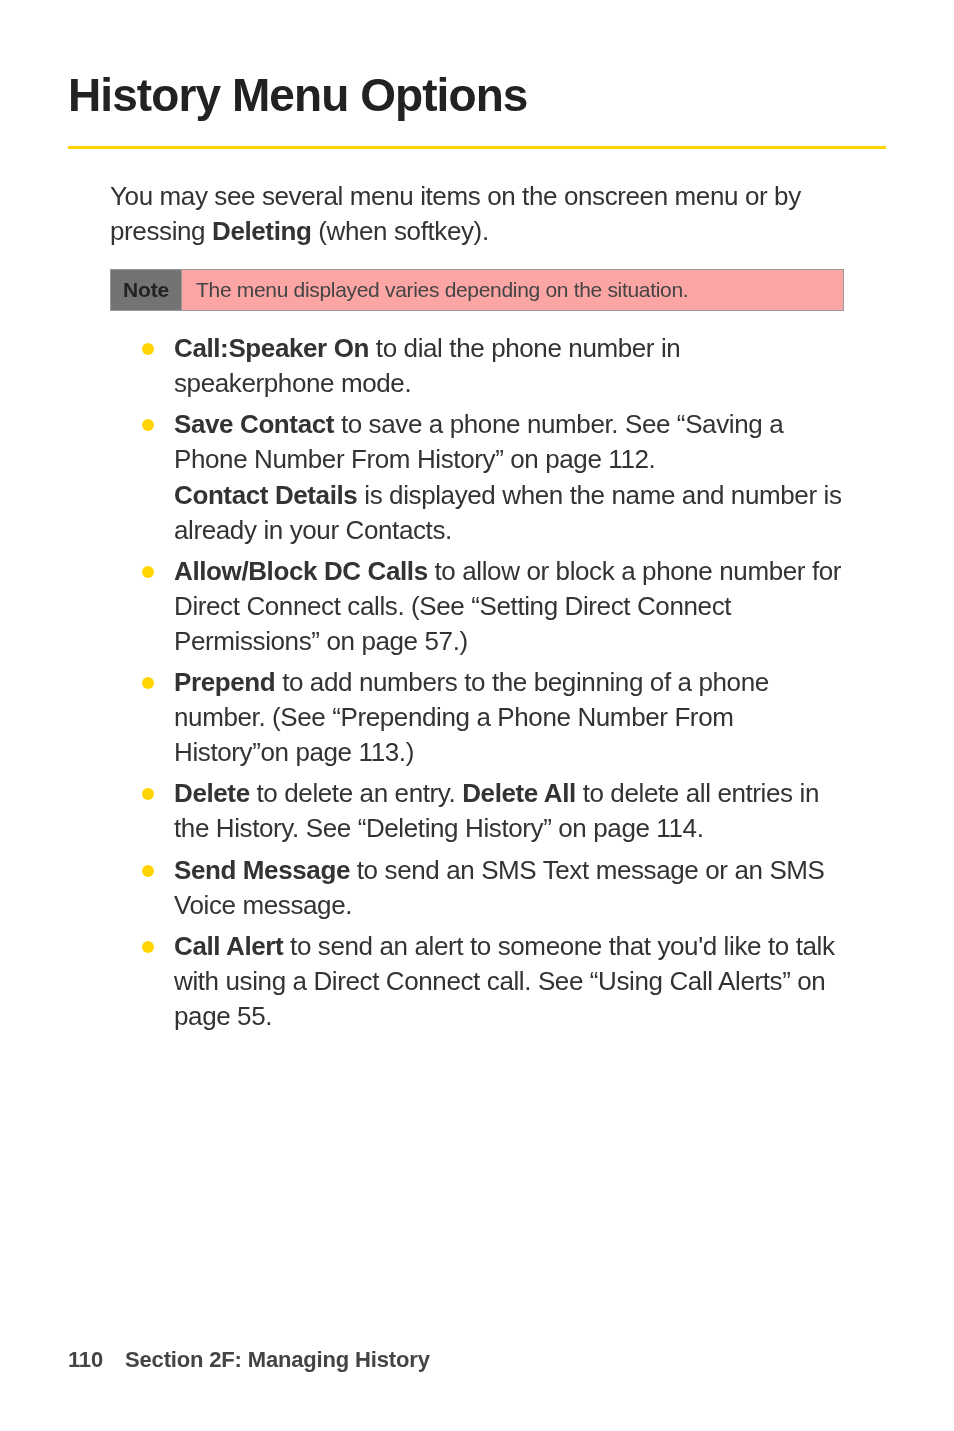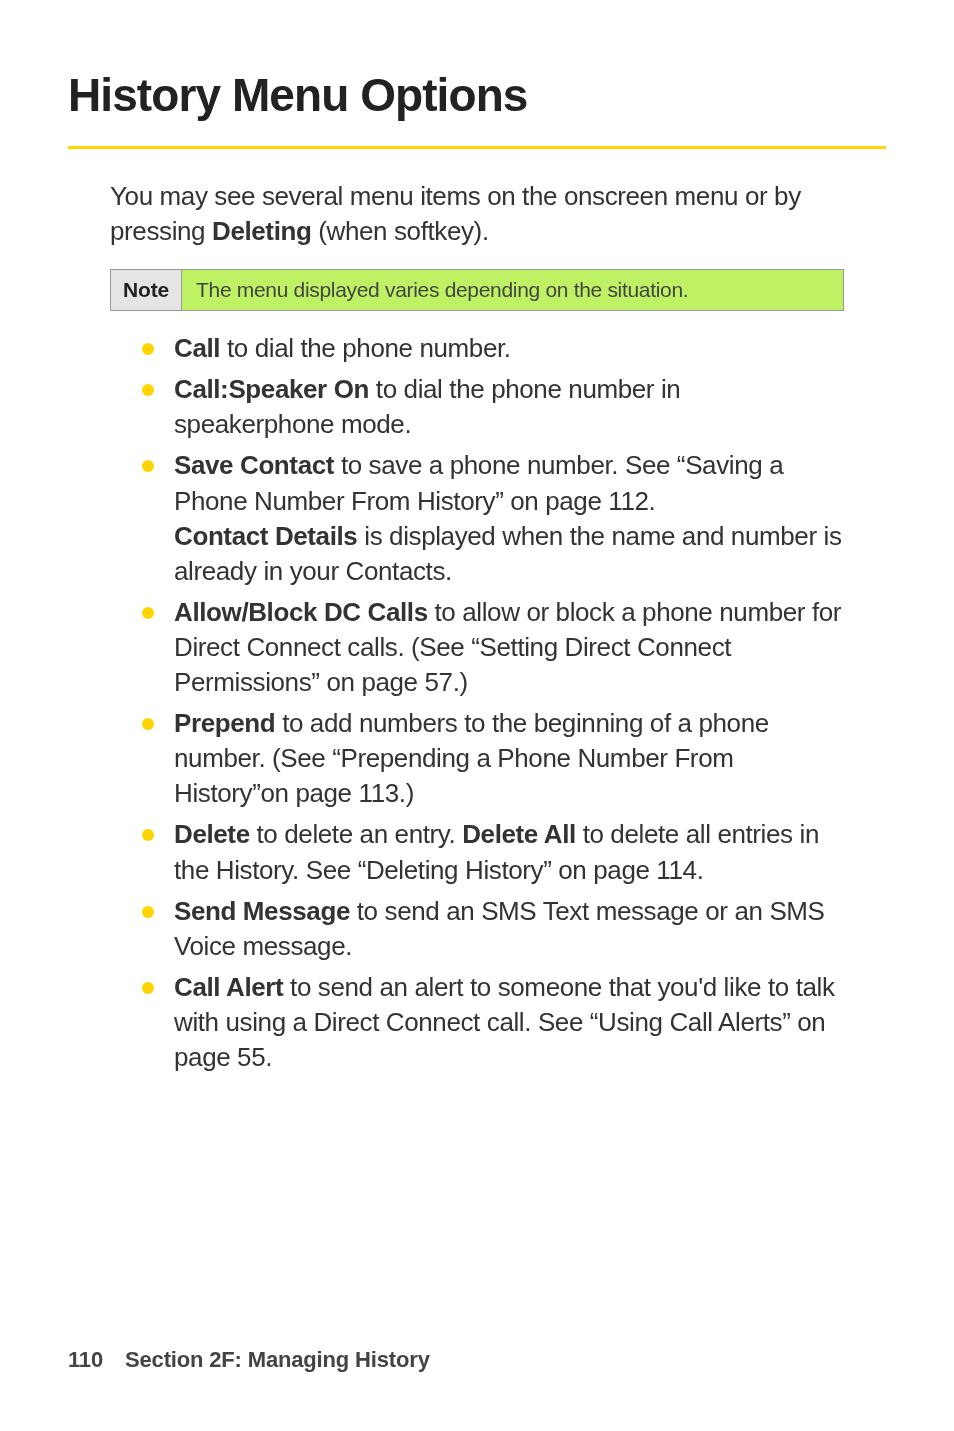--- a/index.html
+++ b/index.html
@@ -38,31 +38,31 @@
       font-weight: 700;
     }
     .note-box {
       display: flex;
       margin-left: 42px;
       margin-right: 42px;
       margin-bottom: 20px;
       border: 1px solid #999999;
     }
     .note-label {
-      background: #e5e5e5;
+      background: #737373;
       font-weight: 700;
       font-size: 21px;
       padding: 8px 12px;
       color: #222222;
       display: flex;
       align-items: center;
       border-right: 1px solid #999999;
     }
     .note-text {
-      background: #bef264;
+      background: #fca5a5;
       font-size: 21px;
       padding: 8px 14px;
       color: #444444;
       flex: 1;
       display: flex;
       align-items: center;
       letter-spacing: -0.015em;
     }
     .bullet-list {
       list-style: none;
@@ -115,23 +115,20 @@
   <span>You may see several menu items on the onscreen menu or by pressing </span><span class="bold">Deleting</span><span> (when softkey).</span>
 </p>
 
 <div class="note-box">
   <div class="note-label">Note</div>
   <div class="note-text">The menu displayed varies depending on the situation.</div>
 </div>
 
 <ul class="bullet-list">
   <li>
-    <span class="bold">Call</span><span> to dial the phone number.</span>
-  </li>
-  <li>
     <span class="bold">Call:Speaker On</span><span> to dial the phone number in speakerphone mode.</span>
   </li>
   <li>
     <span class="bold">Save Contact</span><span> to save a phone number. See “Saving a Phone Number From History” on page 112.</span><br>
     <span class="bold">Contact Details</span><span> is displayed when the name and number is already in your Contacts.</span>
   </li>
   <li>
     <span class="bold">Allow/Block DC Calls</span><span> to allow or block a phone number for Direct Connect calls. (See “Setting Direct Connect Permissions” on page 57.)</span>
   </li>
   <li>

